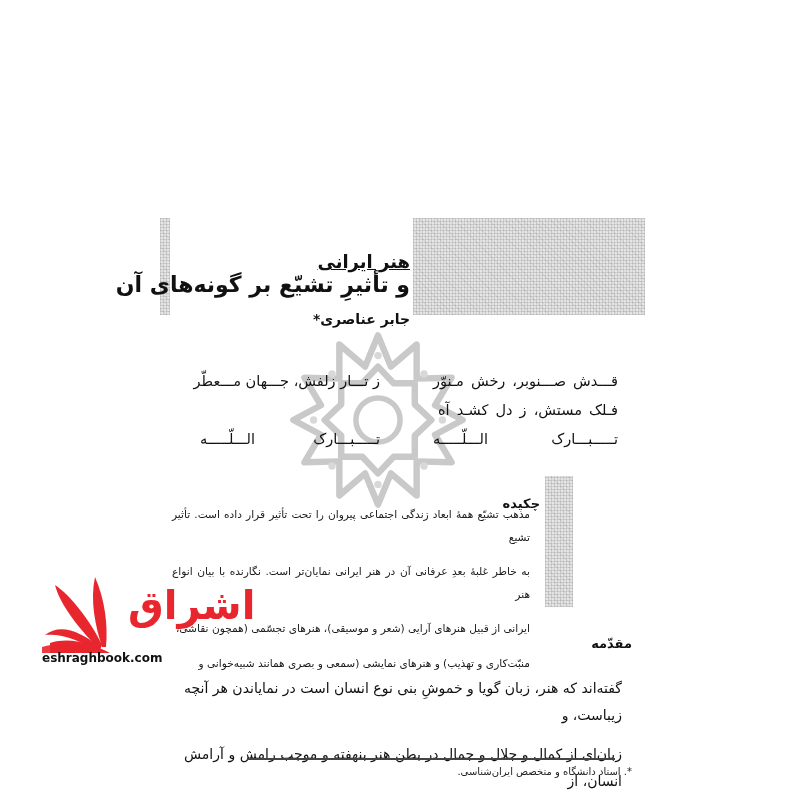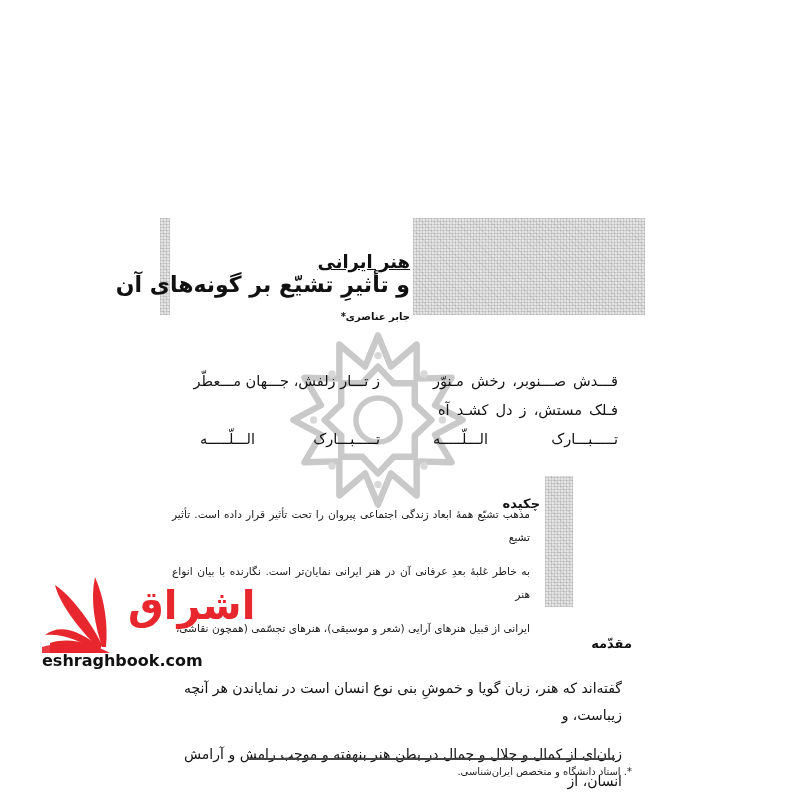--- a/index.html
+++ b/index.html
@@ -58,55 +58,56 @@
       <circle cx="50" cy="50" r="4"></circle>
         <circle cx="-50" cy="50" r="4"></circle>
       <circle cx="50" cy="-50" r="4"></circle>
         <circle cx="-50" cy="-50" r="4"></circle>
     </g>
   </svg>
 </div>
 
 <div class="abs rtl title" style="right:390px; top:251px; font-size:18px;text-decoration:underline;">هنر ایرانی</div>
 <div class="abs rtl title" style="right:390px; top:272px; font-size:22px;">و تأثیرِ تشیّع بر گونه‌های آن</div>
-<div class="abs rtl title" style="right:390px; top:311px; font-size:10px;text-align:right;">جابر عناصری*</div>
+<div class="abs rtl title" style="right:390px; top:311px; font-size:14px;text-align:right;">جابر عناصری*</div>
 
 <div class="abs rtl" style="left:200px; top:373px; width:418px;">
   <div style="display:flex; justify-content:space-between; height:29px;">
     <span class="poem-line" style="width:185px; display:inline-block;">قـــدش صـــنوبر، رخش مـنوّر</span>
     <span class="poem-line" style="width:180px; display:inline-block;">ز تـــار زلفش، جـــهان مـــعطّر</span>
   </div>
   <div style="display:flex; justify-content:space-between; height:29px;">
     <span class="poem-line" style="width:180px; display:inline-block;">فـلک مستش، ز دل کشـد آه</span>
   </div>
   <div style="display:flex; justify-content:space-between; height:29px;">
     <span class="poem-line" style="width:185px; display:inline-block;">تـــــبـــارک الـــلّـــــه</span>
     <span class="poem-line" style="width:180px; display:inline-block;">تـــــبـــارک الـــلّـــــه</span>
   </div>
 </div>
 
 <div class="abs rtl heading" style="right:260px; top:474px; font-size:13px;margin-top:22px;">چکیده</div>
 <div class="abs rtl abstract-body" style="left:160px; top:491px; width:382px;">
   <p>مذهب تشیّع همهٔ ابعاد زندگی اجتماعی پیروان را تحت تأثیر قرار داده است. تأثیر تشیع</p>
   <p>به خاطر غلبهٔ بعدِ عرفانی آن در هنر ایرانی نمایان‌تر است. نگارنده با بیان انواع هنر</p>
   <p>ایرانی از قبیل هنرهای آرایی (شعر و موسیقی)، هنرهای تجسّمی (همچون نقاشی،</p>
+  <p>منبّت‌کاری و تهذیب) و هنرهای نمایشی (سمعی و بصری همانند شبیه‌خوانی و</p>
 </div>
 
 <div class="abs" style="left:20px; top:575px; width:170px; height:100px;">
   <svg width="130" height="80" viewBox="0 0 130 80" style="position:absolute; left:20px; top:0;">
     <g fill="#e8262d">
       <path d="M60 75 C40 55 20 30 15 10 C30 20 50 45 62 70 Z"></path>
       <path d="M62 72 C55 50 50 25 55 2 C65 25 68 50 66 72 Z"></path>
       <path d="M58 76 C40 66 22 58 5 60 C20 48 40 56 60 72 Z"></path>
       <path d="M10 68 C30 62 50 68 70 78 L10 78 Z"></path>
       <path d="M55 78 C45 70 25 66 2 72 L2 78 Z" opacity="0.9"></path>
     </g>
   </svg>
   <div style="position:absolute; left:108px; top:10px; font-size:40px; font-weight:bold; color:#e8262d; white-space:nowrap; direction:rtl; line-height:1;">اشراق</div>
-  <div style="position:absolute; left:22px; top:76px; font-size:16px; font-weight:bold; color:#111; white-space:nowrap;">eshraghbook.com</div>
+  <div style="position:absolute; left:22px; top:76px; font-size:12px; font-weight:bold; color:#111; white-space:nowrap;">eshraghbook.com</div>
 </div>
 
 <div class="abs rtl heading" style="right:168px; top:636px; font-size:13px;">مقدّمه</div>
 <div class="abs rtl intro-body" style="left:172px; top:663px; width:462px;">
   <p>گفته‌اند که هنر، زبان گویا و خموشِ بنی نوع انسان است در نمایاندن هر آنچه زیباست، و</p>
   <p>زبان‌ای از کمال و جلال و جمال در بطن هنر بنهفته و موجب رامش و آرامش انسان، از</p>
   <p style="text-align:right;">گاهِ خلقت تا زمان حال گردیده است.</p>
 </div>
 
 <div class="abs" style="left:247px; top:758px; width:368px; height:2px; background:#444;"></div>

